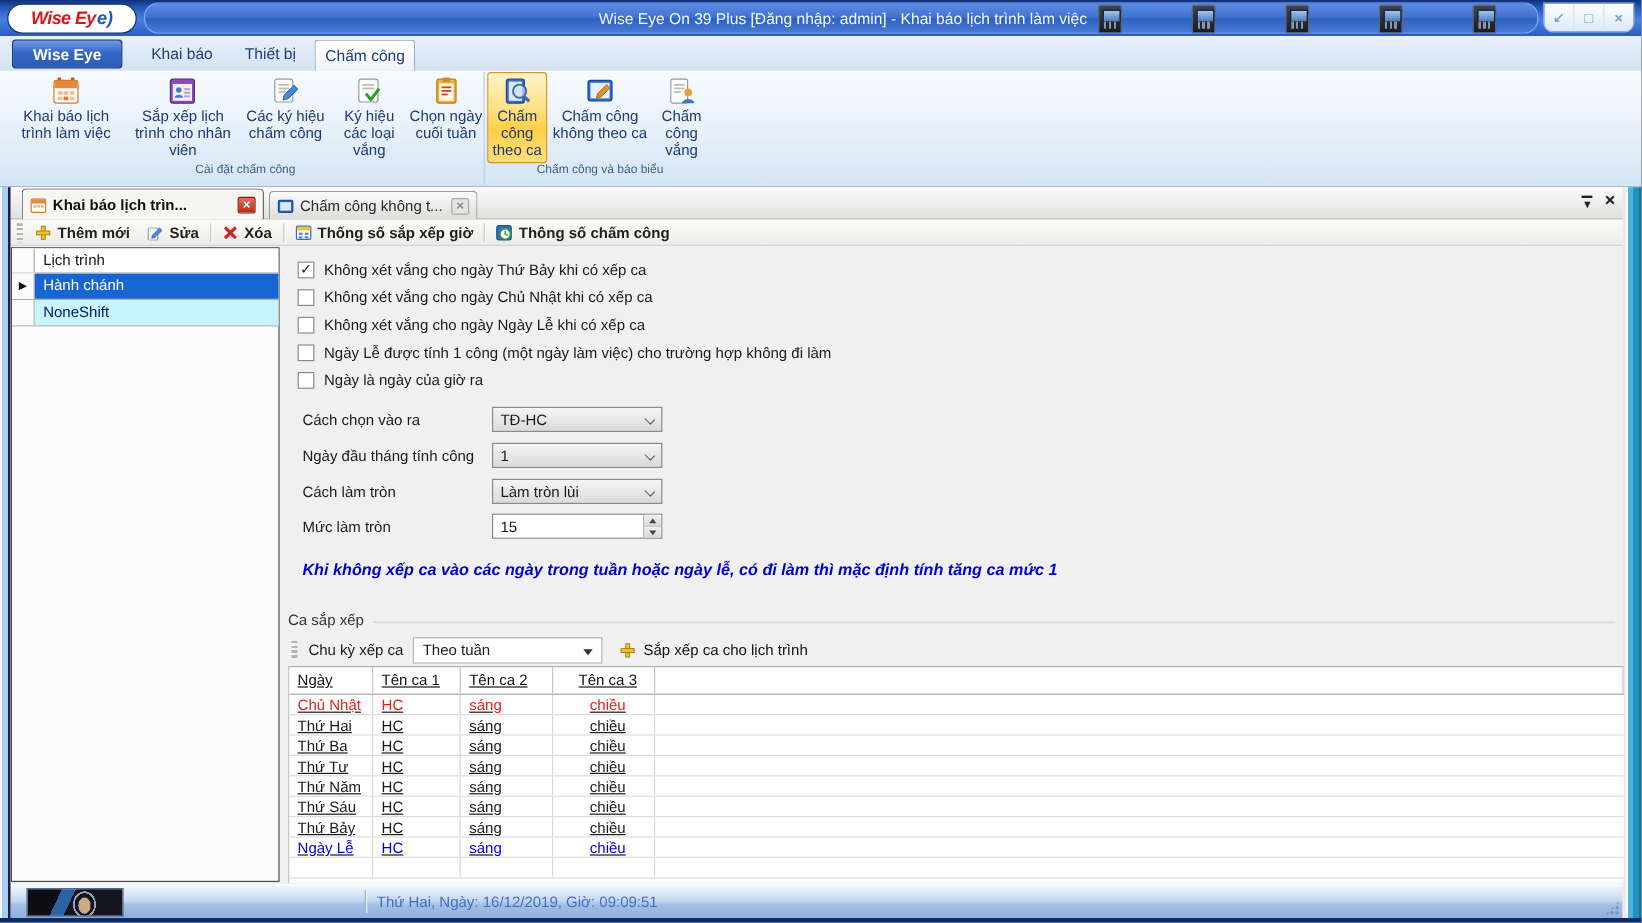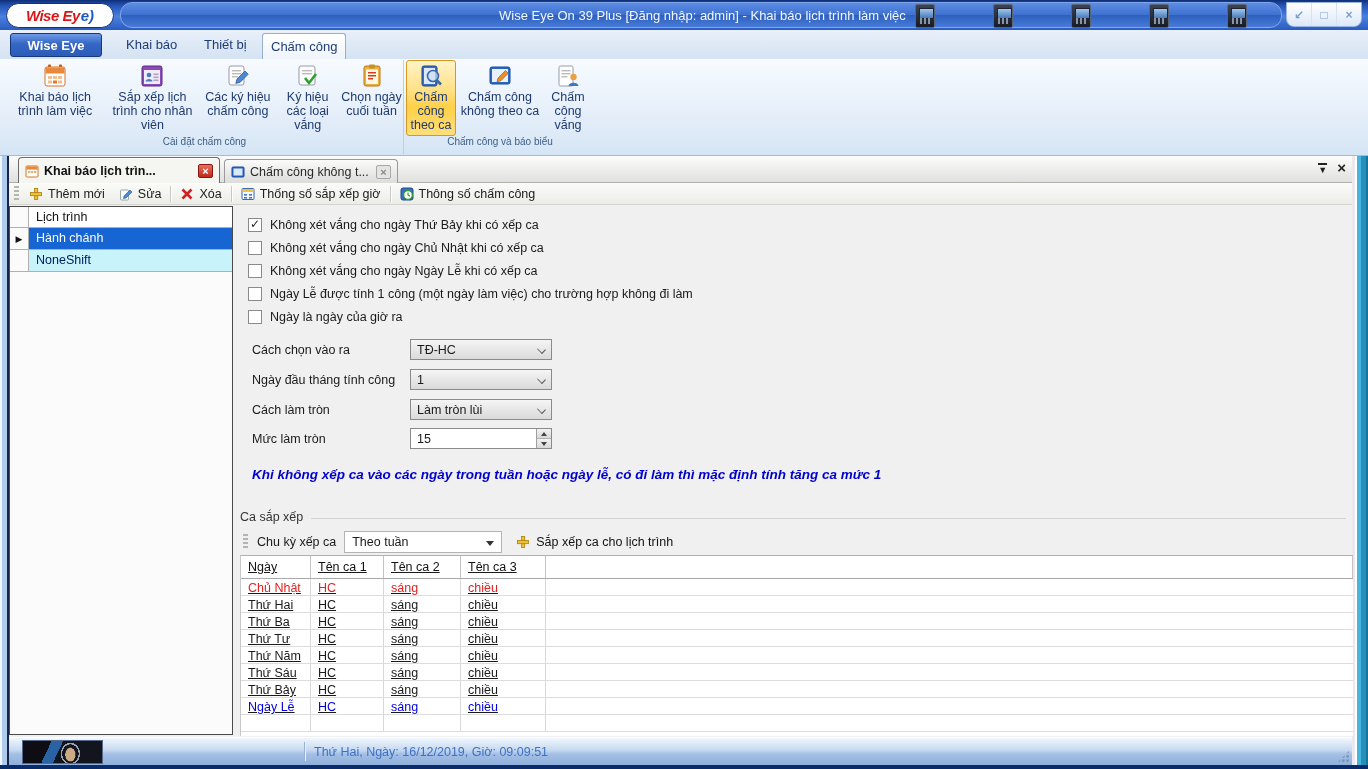--- a/index.html
+++ b/index.html
@@ -72,21 +72,21 @@
   .dclose-red{ background:linear-gradient(180deg,#e87060,#c02818); border:1px solid #8a1810; color:#fff; }
   .dclose-grey{ background:#e4e4e2; border:1px solid #a8a8a8; color:#8a8a8a; }
   .dticon{ width:14px; height:14px; flex:none;}
   .docbar-right{ position:absolute; right:6px; top:6px; display:flex; gap:10px; align-items:center; color:#222; }
   .listarrow{ font-size:9px; border-top:2px solid #222; padding-top:1px; line-height:8px;}
   .docclose{ font-size:15px; font-weight:bold; line-height:12px; }
   
   .toolbar{ position:relative; height:22px; background:linear-gradient(180deg,#fbfbf9,#ecece7); border-bottom:1px solid #d4d4d0;
     display:flex; align-items:center; padding-left:2px; }
   .grip{ width:5px; height:16px; margin:0 3px; background:repeating-linear-gradient(180deg,#b4b4b0 0 2px,transparent 2px 4px); }
-  .titem{ display:flex; align-items:center; gap:5px; padding:0 7px; height:20px; color:#202020; cursor:default;}
+  .titem{ display:flex; align-items:center; gap:5px; padding:0 7px; height:20px; color:#202020; cursor:default;font-weight:bold;}
   .tsep{ width:1px; height:16px; background:#c8c8c4; margin:0 2px; box-shadow:1px 0 #fff; }
   .ticon{ width:14px; height:14px; flex:none; }
   
   .content{ position:relative; height:532px; background:#f0f0f0; }
   
   .listpanel{ position:absolute; left:0; top:1px; width:224px; height:529px; background:#fbfbfb; border:1px solid #4a4a4a; }
   .lrow{ display:flex; height:22px; border-bottom:1px solid #b0b0b0; background:#fff; }
   .lind{ width:19px; border-right:1px solid #b0b0b0; background:#fbfbfb; display:flex; align-items:center; justify-content:center; font-size:9px; color:#111; flex:none;}
   .lcell{ flex:1; padding:3px 8px 0 7px; }
   .lrow-header{ height:21px; font-size:12.5px; color:#111; }
@@ -116,21 +116,21 @@
   .subbar{ position:absolute; left:231px; right:6px; height:24px; display:flex; align-items:center; }
   .subcombo{ position:relative; width:158px; height:22px; background:#fff; border:1px solid #b4b4b4; padding:3px 18px 0 7px; margin-left:8px; cursor:default;}
   .subcombo::after{ content:""; position:absolute; right:7px; top:9px; border-left:4px solid transparent; border-right:4px solid transparent; border-top:5px solid #333;}
   .arrbtn{ display:flex; align-items:center; gap:6px; margin-left:14px; color:#111; cursor:default;}
   
   .grid{ position:absolute; left:231px; top:350px; width:1113px; height:181px; background:#fff; border-left:1px solid #c8c8c8; border-top:1px solid #b0b0b0;}
   .grow{ display:flex; height:17px; border-bottom:1px solid #dcdcdc;text-decoration:underline; }
   .ghead{ height:23px; border-bottom:1px solid #a8a8a8; }
   .gcell{ padding:2px 0 0 7px; border-right:1px solid #d8d8d8; overflow:hidden; white-space:nowrap; flex:none;}
   .ghead .gcell{ padding-top:4px; border-right:1px solid #c4c4c4; color:#111;}
-  .c0{ width:70px;} .c1{ width:73px;} .c2{ width:77px;} .c3{ width:85px;}
+  .c0{ width:70px;} .c1{ width:73px;} .c2{ width:77px;} .c3{ width:85px;text-align:center;}
   .gfill{ flex:1; border-right:none; }
   .row-red .gcell{ color:#e02222; } .row-blue .gcell{ color:#0000e0; }
   
   .statusbar{ position:relative; height:28px; background:linear-gradient(180deg,#f0f6fd 0%,#c6d9f0 45%,#a3bfe4 60%,#8fb0dc 100%); border-top:1px solid #fff; }
   .photo{ position:absolute; left:13px; top:2px; width:81px; height:24px; border:1px solid #56688c;
     background:
       radial-gradient(ellipse 9px 12px at 60% 62%, rgba(214,178,140,.95) 0 55%, rgba(120,90,70,.6) 56% 60%, transparent 61%),
       radial-gradient(ellipse 14px 16px at 60% 58%, transparent 0 58%, #98a2b4 59% 68%, transparent 69%),
       linear-gradient(115deg,#0d0d13 0 32%,#2a62a4 32% 45%,#12151e 45% 100%); }
   .ssep{ position:absolute; left:295px; top:4px; bottom:4px; width:1px; background:#9ab0d4; box-shadow:1px 0 #e8f0fa;}

